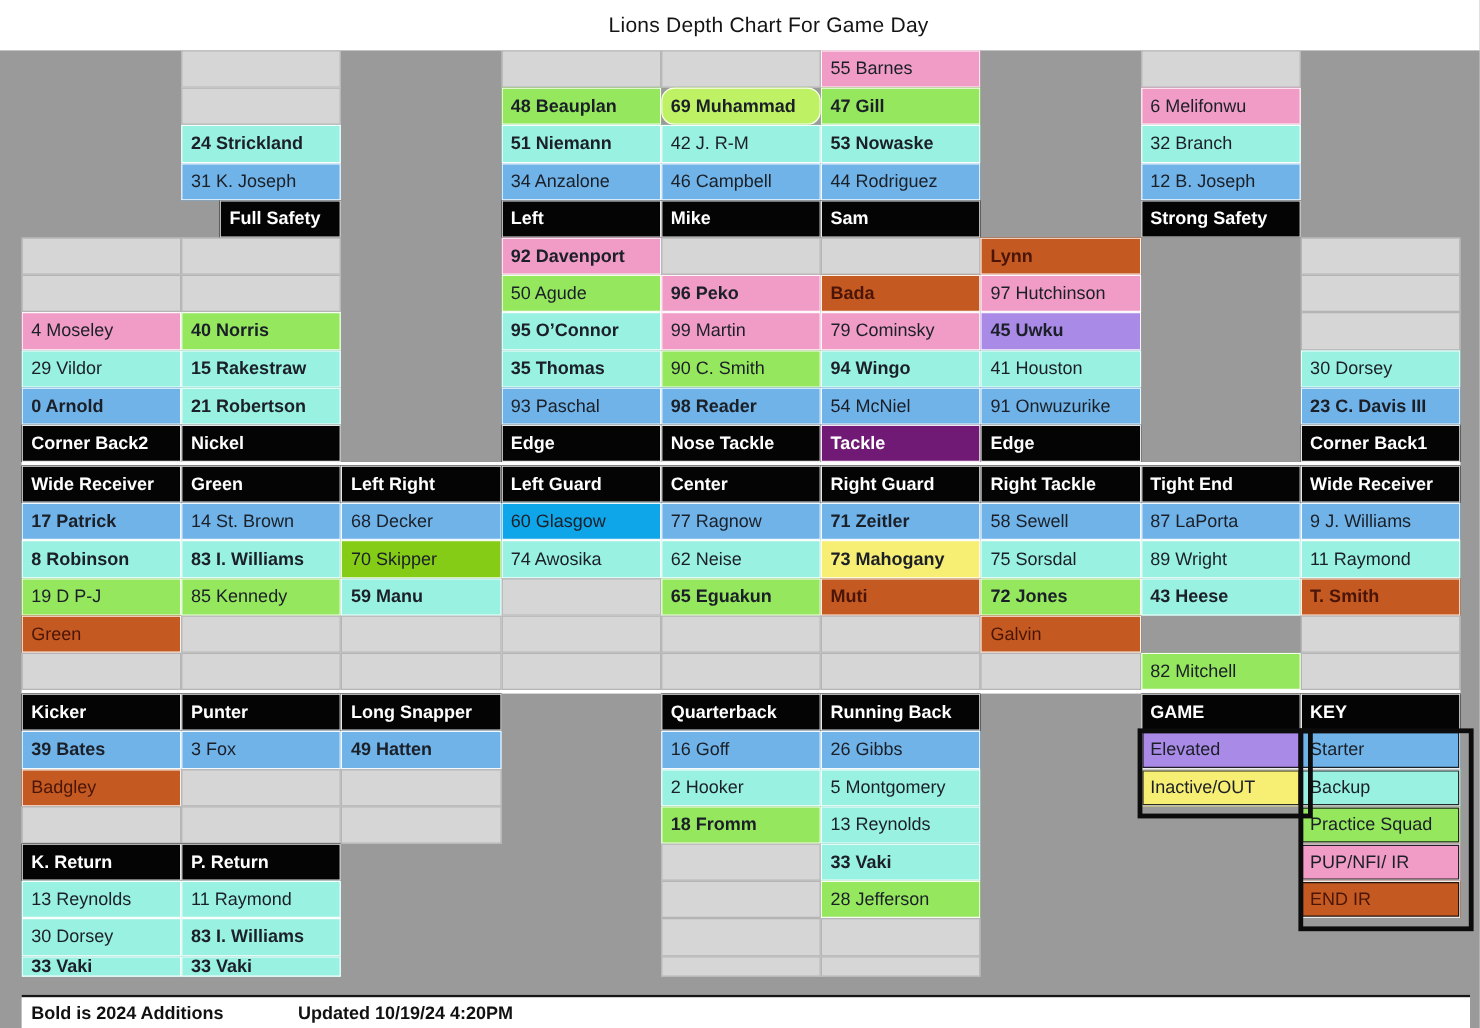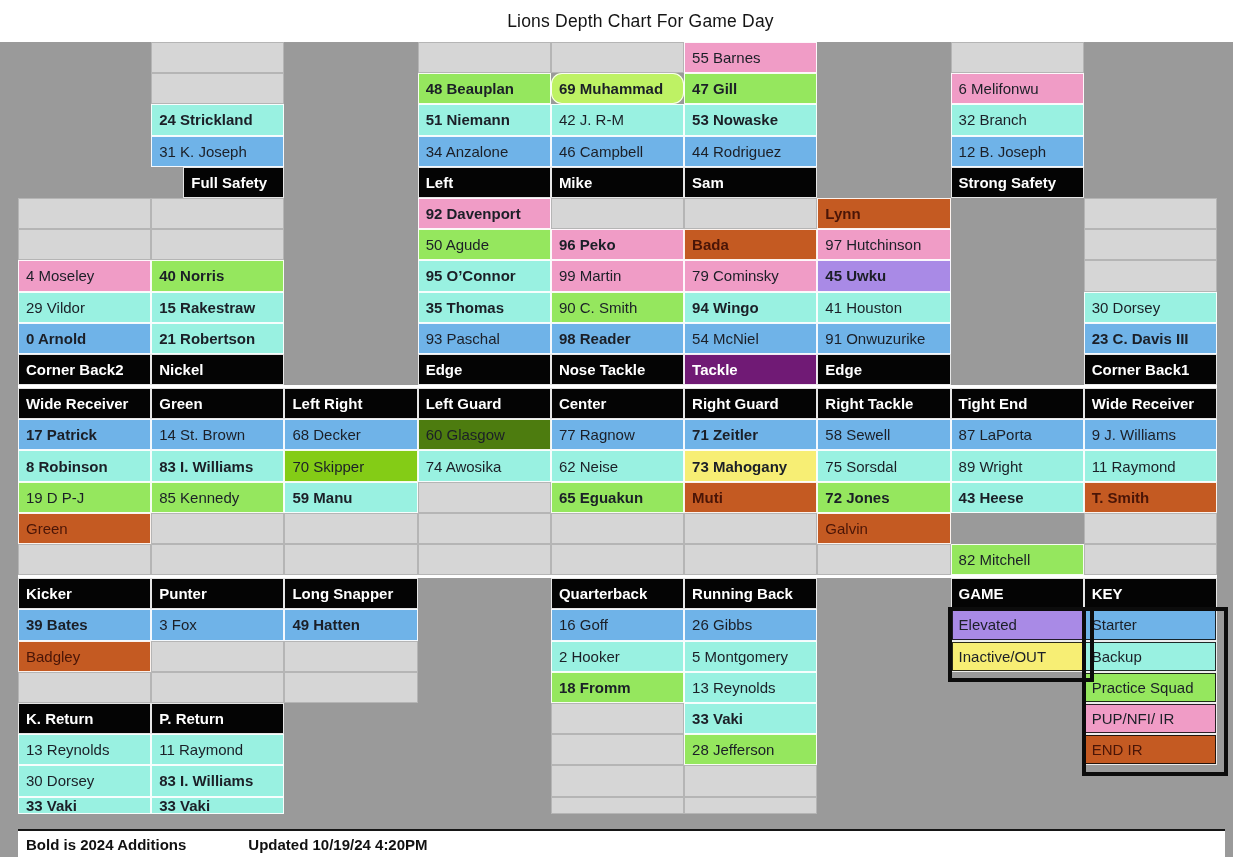--- a/index.html
+++ b/index.html
@@ -143,21 +143,21 @@
       <div class="c hdr" style="background: rgb(4, 4, 4);">Left Right</div>
       <div class="c hdr" style="background: rgb(4, 4, 4);">Left Guard</div>
       <div class="c hdr" style="background: rgb(4, 4, 4);">Center</div>
       <div class="c hdr" style="background: rgb(4, 4, 4);">Right Guard</div>
       <div class="c hdr" style="background: rgb(4, 4, 4);">Right Tackle</div>
       <div class="c hdr" style="background: rgb(4, 4, 4);">Tight End</div>
       <div class="c hdr" style="background: rgb(4, 4, 4);">Wide Receiver</div>
       <div class="c cell b" style="background: rgb(111, 179, 232);">17 Patrick</div>
       <div class="c cell" style="background: rgb(111, 179, 232);">14 St. Brown</div>
       <div class="c cell" style="background: rgb(111, 179, 232);">68 Decker</div>
-      <div class="c cell" style="background: #4d7c0f;">60 Glasgow</div>
+      <div class="c cell" style="background: #0ea5e9;">60 Glasgow</div>
       <div class="c cell" style="background: rgb(111, 179, 232);">77 Ragnow</div>
       <div class="c cell b" style="background: rgb(111, 179, 232);">71 Zeitler</div>
       <div class="c cell" style="background: rgb(111, 179, 232);">58 Sewell</div>
       <div class="c cell" style="background: rgb(111, 179, 232);">87 LaPorta</div>
       <div class="c cell" style="background: rgb(111, 179, 232);">9 J. Williams</div>
       <div class="c cell b" style="background: rgb(153, 241, 225);">8 Robinson</div>
       <div class="c cell b" style="background: rgb(153, 241, 225);">83 I. Williams</div>
       <div class="c cell" style="background: #84cc16;">70 Skipper</div>
       <div class="c cell" style="background: rgb(153, 241, 225);">74 Awosika</div>
       <div class="c cell" style="background: rgb(153, 241, 225);">62 Neise</div>

